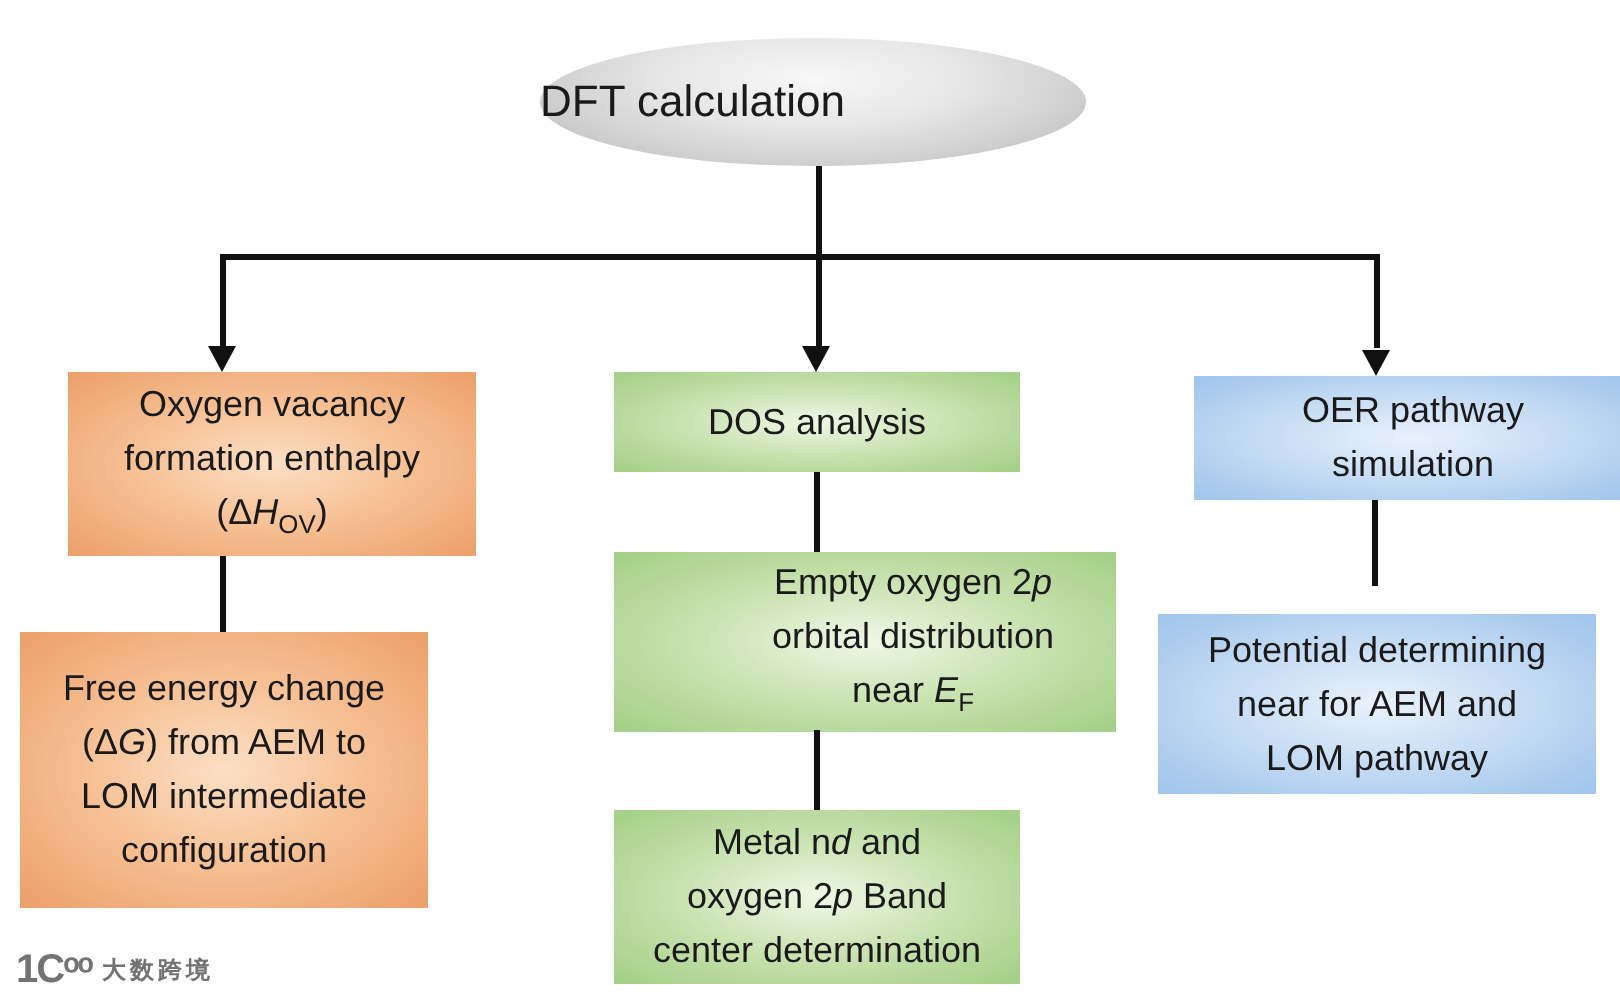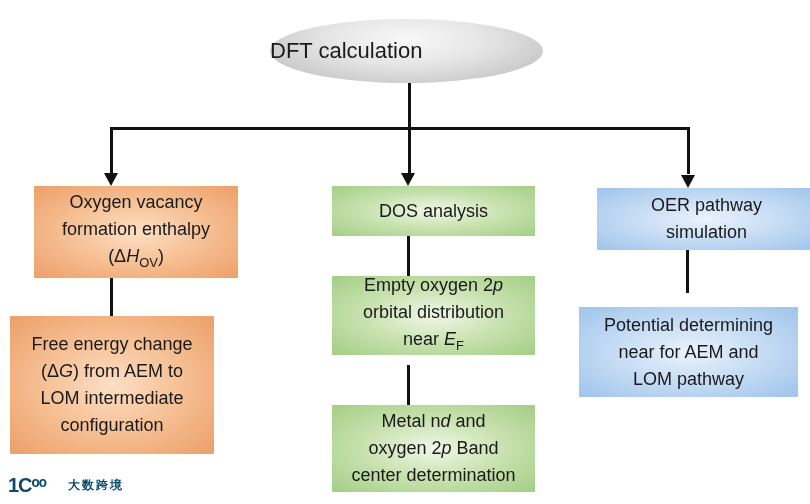--- a/index.html
+++ b/index.html
@@ -13,31 +13,31 @@
     display:flex;align-items:center;justify-content:flex-start;
     font-size:22px;
   }
   .box{
     position:absolute;display:flex;flex-direction:column;align-items:center;justify-content:center;
     text-align:center;font-size:18px;line-height:27px;
   }
   .box .line{white-space:nowrap;}
   .box sub{font-size:0.72em;text-align:right;}
   .orange{background:radial-gradient(ellipse at center, #fcdfc5 0%, #f6c094 48%, #eda26d 95%);}
-  .green {background:radial-gradient(ellipse at center, #eff7e7 0%, #c9e2b0 48%, #a6d089 95%);margin-left:25px;}
+  .green {background:radial-gradient(ellipse at center, #eff7e7 0%, #c9e2b0 48%, #a6d089 95%);}
   .blue  {background:radial-gradient(ellipse at center, #eaf2fc 0%, #c6dcf4 48%, #a2c6ec 95%);}
   .vline{position:absolute;width:3px;background:#111111;}
   .hline{position:absolute;height:3px;background:#111111;}
   .arrowhead{
     position:absolute;width:0;height:0;
     border-left:7px solid transparent;border-right:7px solid transparent;border-top:13px solid #111111;
   }
   .watermark{
-    position:absolute;left:8px;top:474px;display:flex;align-items:center;gap:22px;
-    color:#0c4a6e;user-select:none;
+    position:absolute;left:8px;top:474px;display:flex;align-items:center;gap:5px;
+    color:#737373;user-select:none;
   }
   .watermark .wm-logo{font-size:20px;font-weight:bold;letter-spacing:-1px;}
   .watermark .wm-text{font-size:12px;font-weight:bold;letter-spacing:2px;}
 </style>
 </head>
 <body>
 
 <div class="canvas">
 
   <div class="ellipse">
@@ -65,21 +65,21 @@
       <div class="line"><span>Free energy change</span></div>
       <div class="line"><span>(Δ</span><span style="font-style: italic;">G</span><span>) from AEM to</span></div>
       <div class="line"><span>LOM intermediate</span></div>
       <div class="line"><span>configuration</span></div>
     </div>
 
   <div class="box green" style="left:307px;top:186px;width:203px;height:50px;">
       <div class="line"><span>DOS analysis</span></div>
     </div>
   <div class="vline" style="left:407px;top:236px;height:40px;"></div>
-  <div class="box green" style="left:307px;top:276px;width:203px;height:79px;">
+  <div class="box green" style="left:307px;top:276px;width:203px;height:90px;padding-left:48px;">
       <div class="line"><span>Empty oxygen 2</span><span style="font-style: italic;">p</span></div>
       <div class="line"><span>orbital distribution</span></div>
       <div class="line"><span>near </span><span style="font-style: italic;">E</span><sub>F</sub></div>
     </div>
   <div class="vline" style="left:407px;top:365px;height:40px;"></div>
   <div class="box green" style="left:307px;top:405px;width:203px;height:87px;">
       <div class="line"><span>Metal n</span><span style="font-style: italic;">d</span><span> and</span></div>
       <div class="line"><span>oxygen 2</span><span style="font-style: italic;">p</span><span> Band</span></div>
       <div class="line"><span>center determination</span></div>
     </div>

